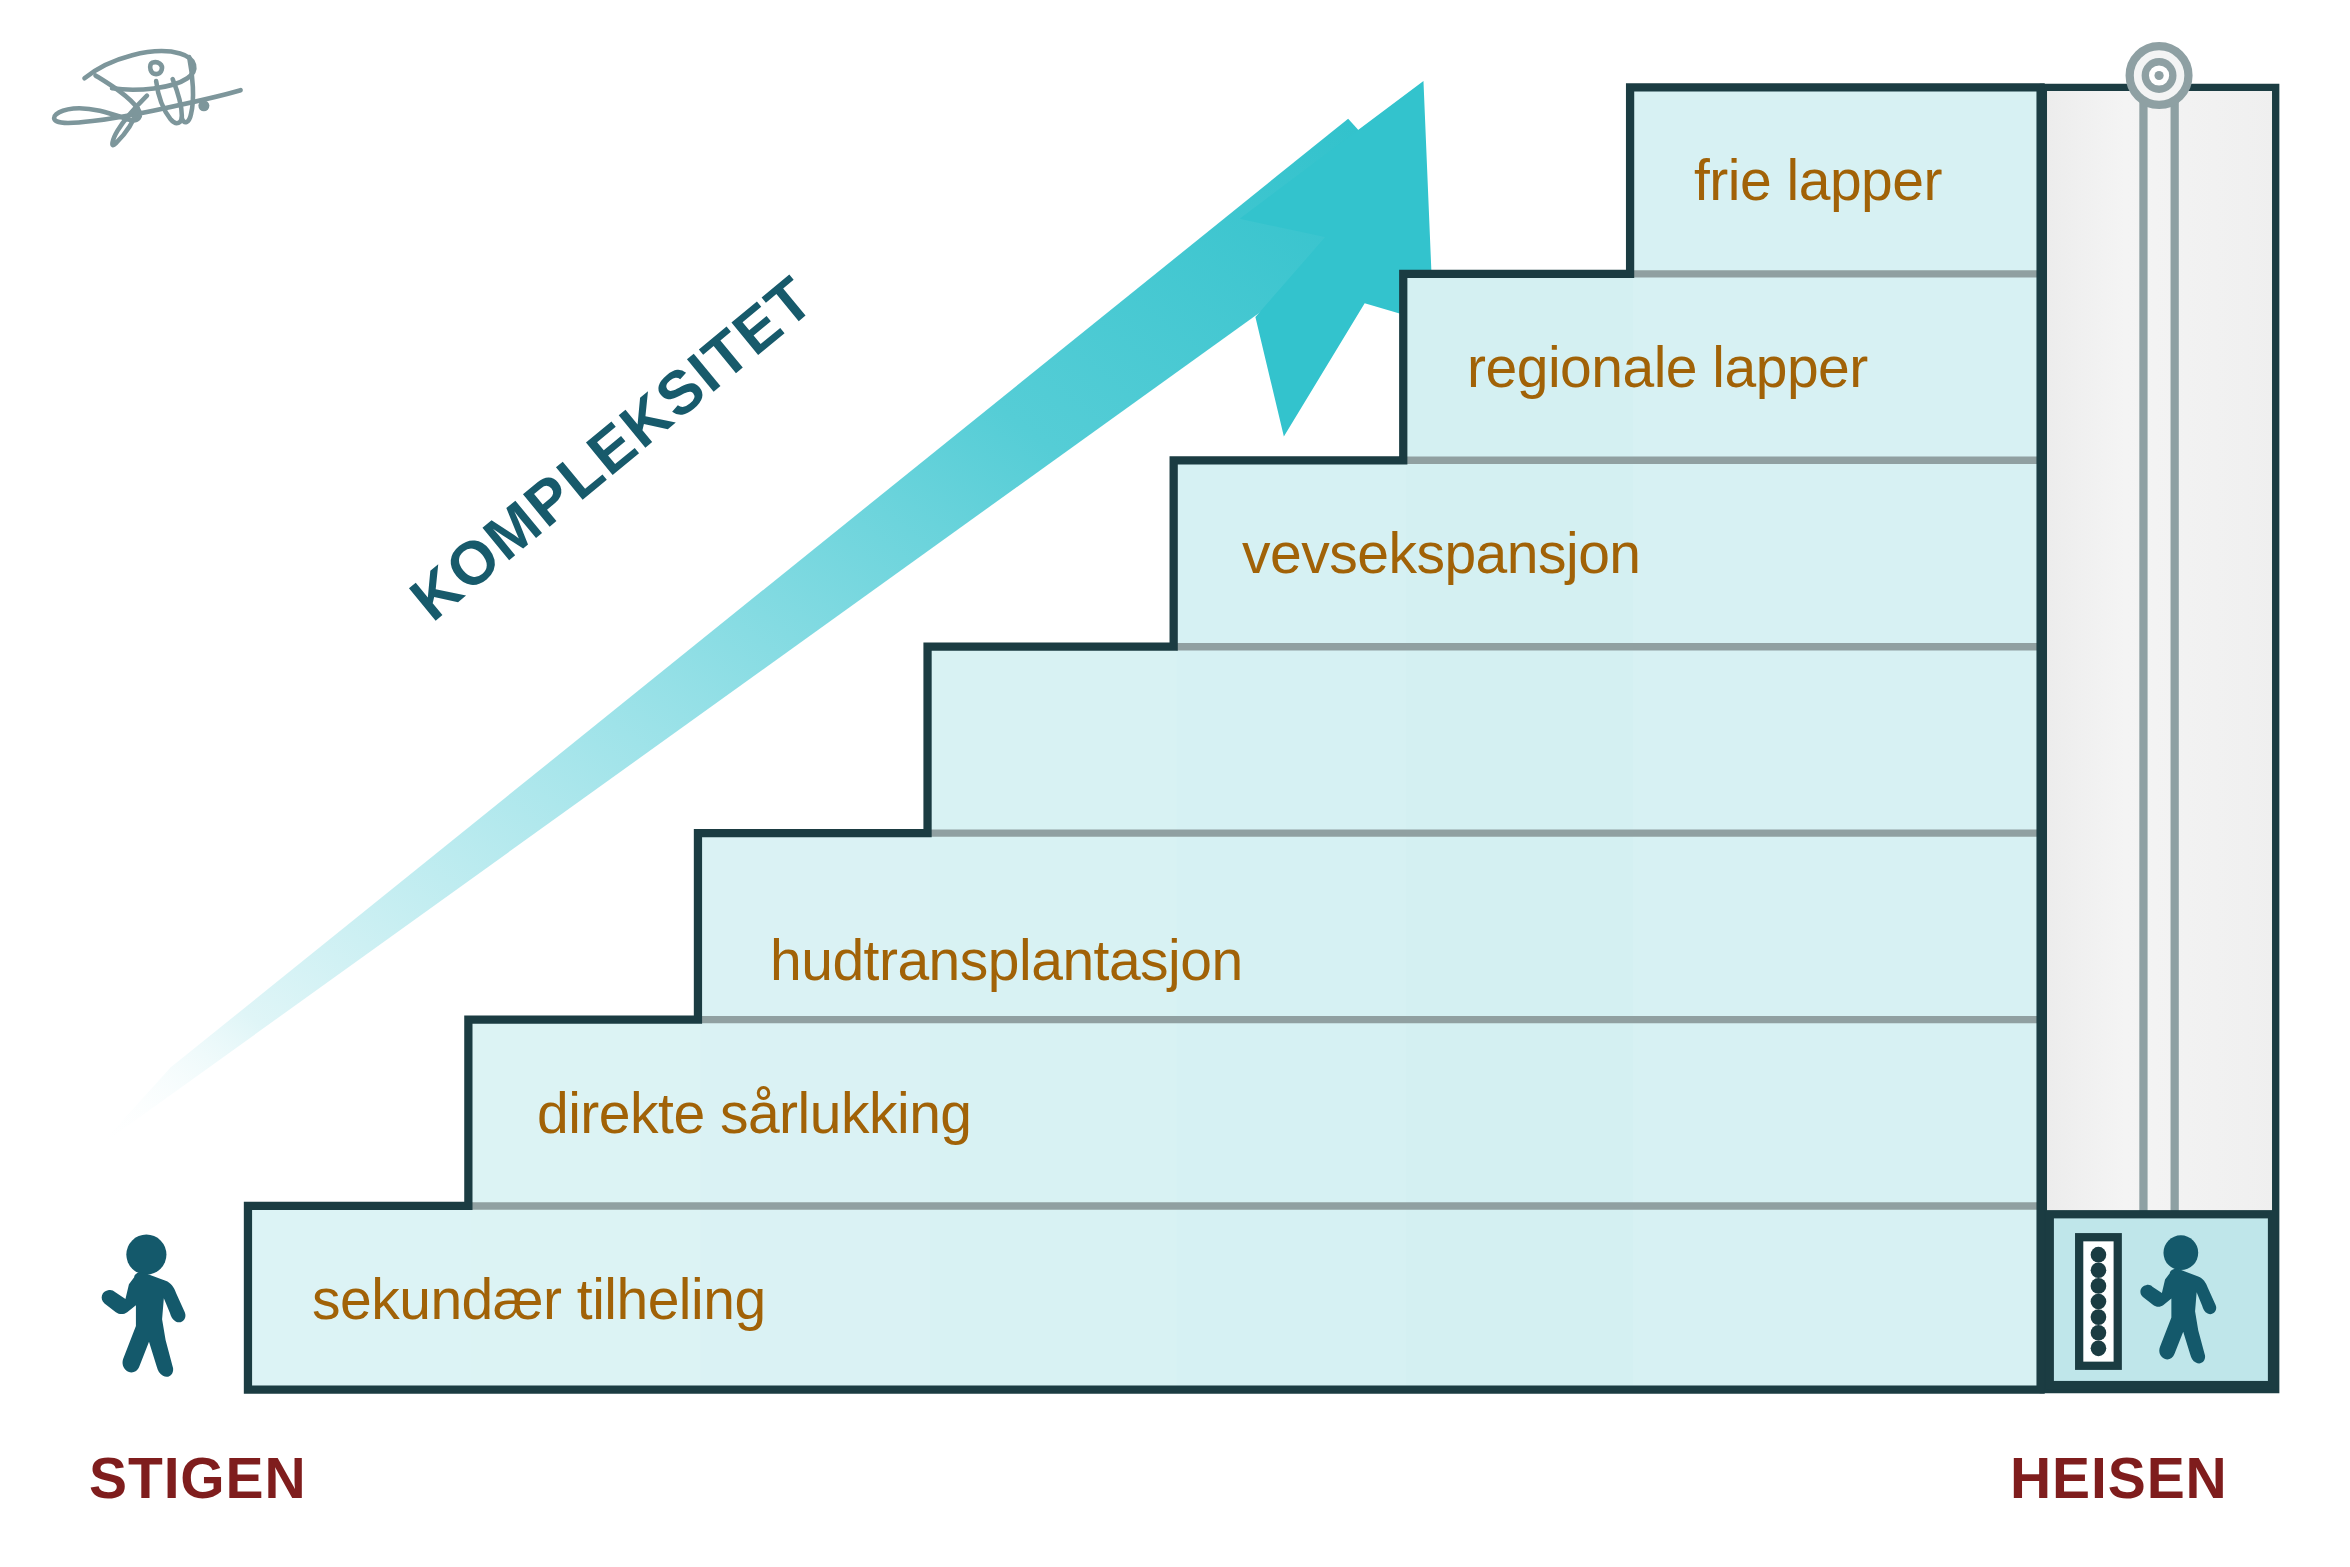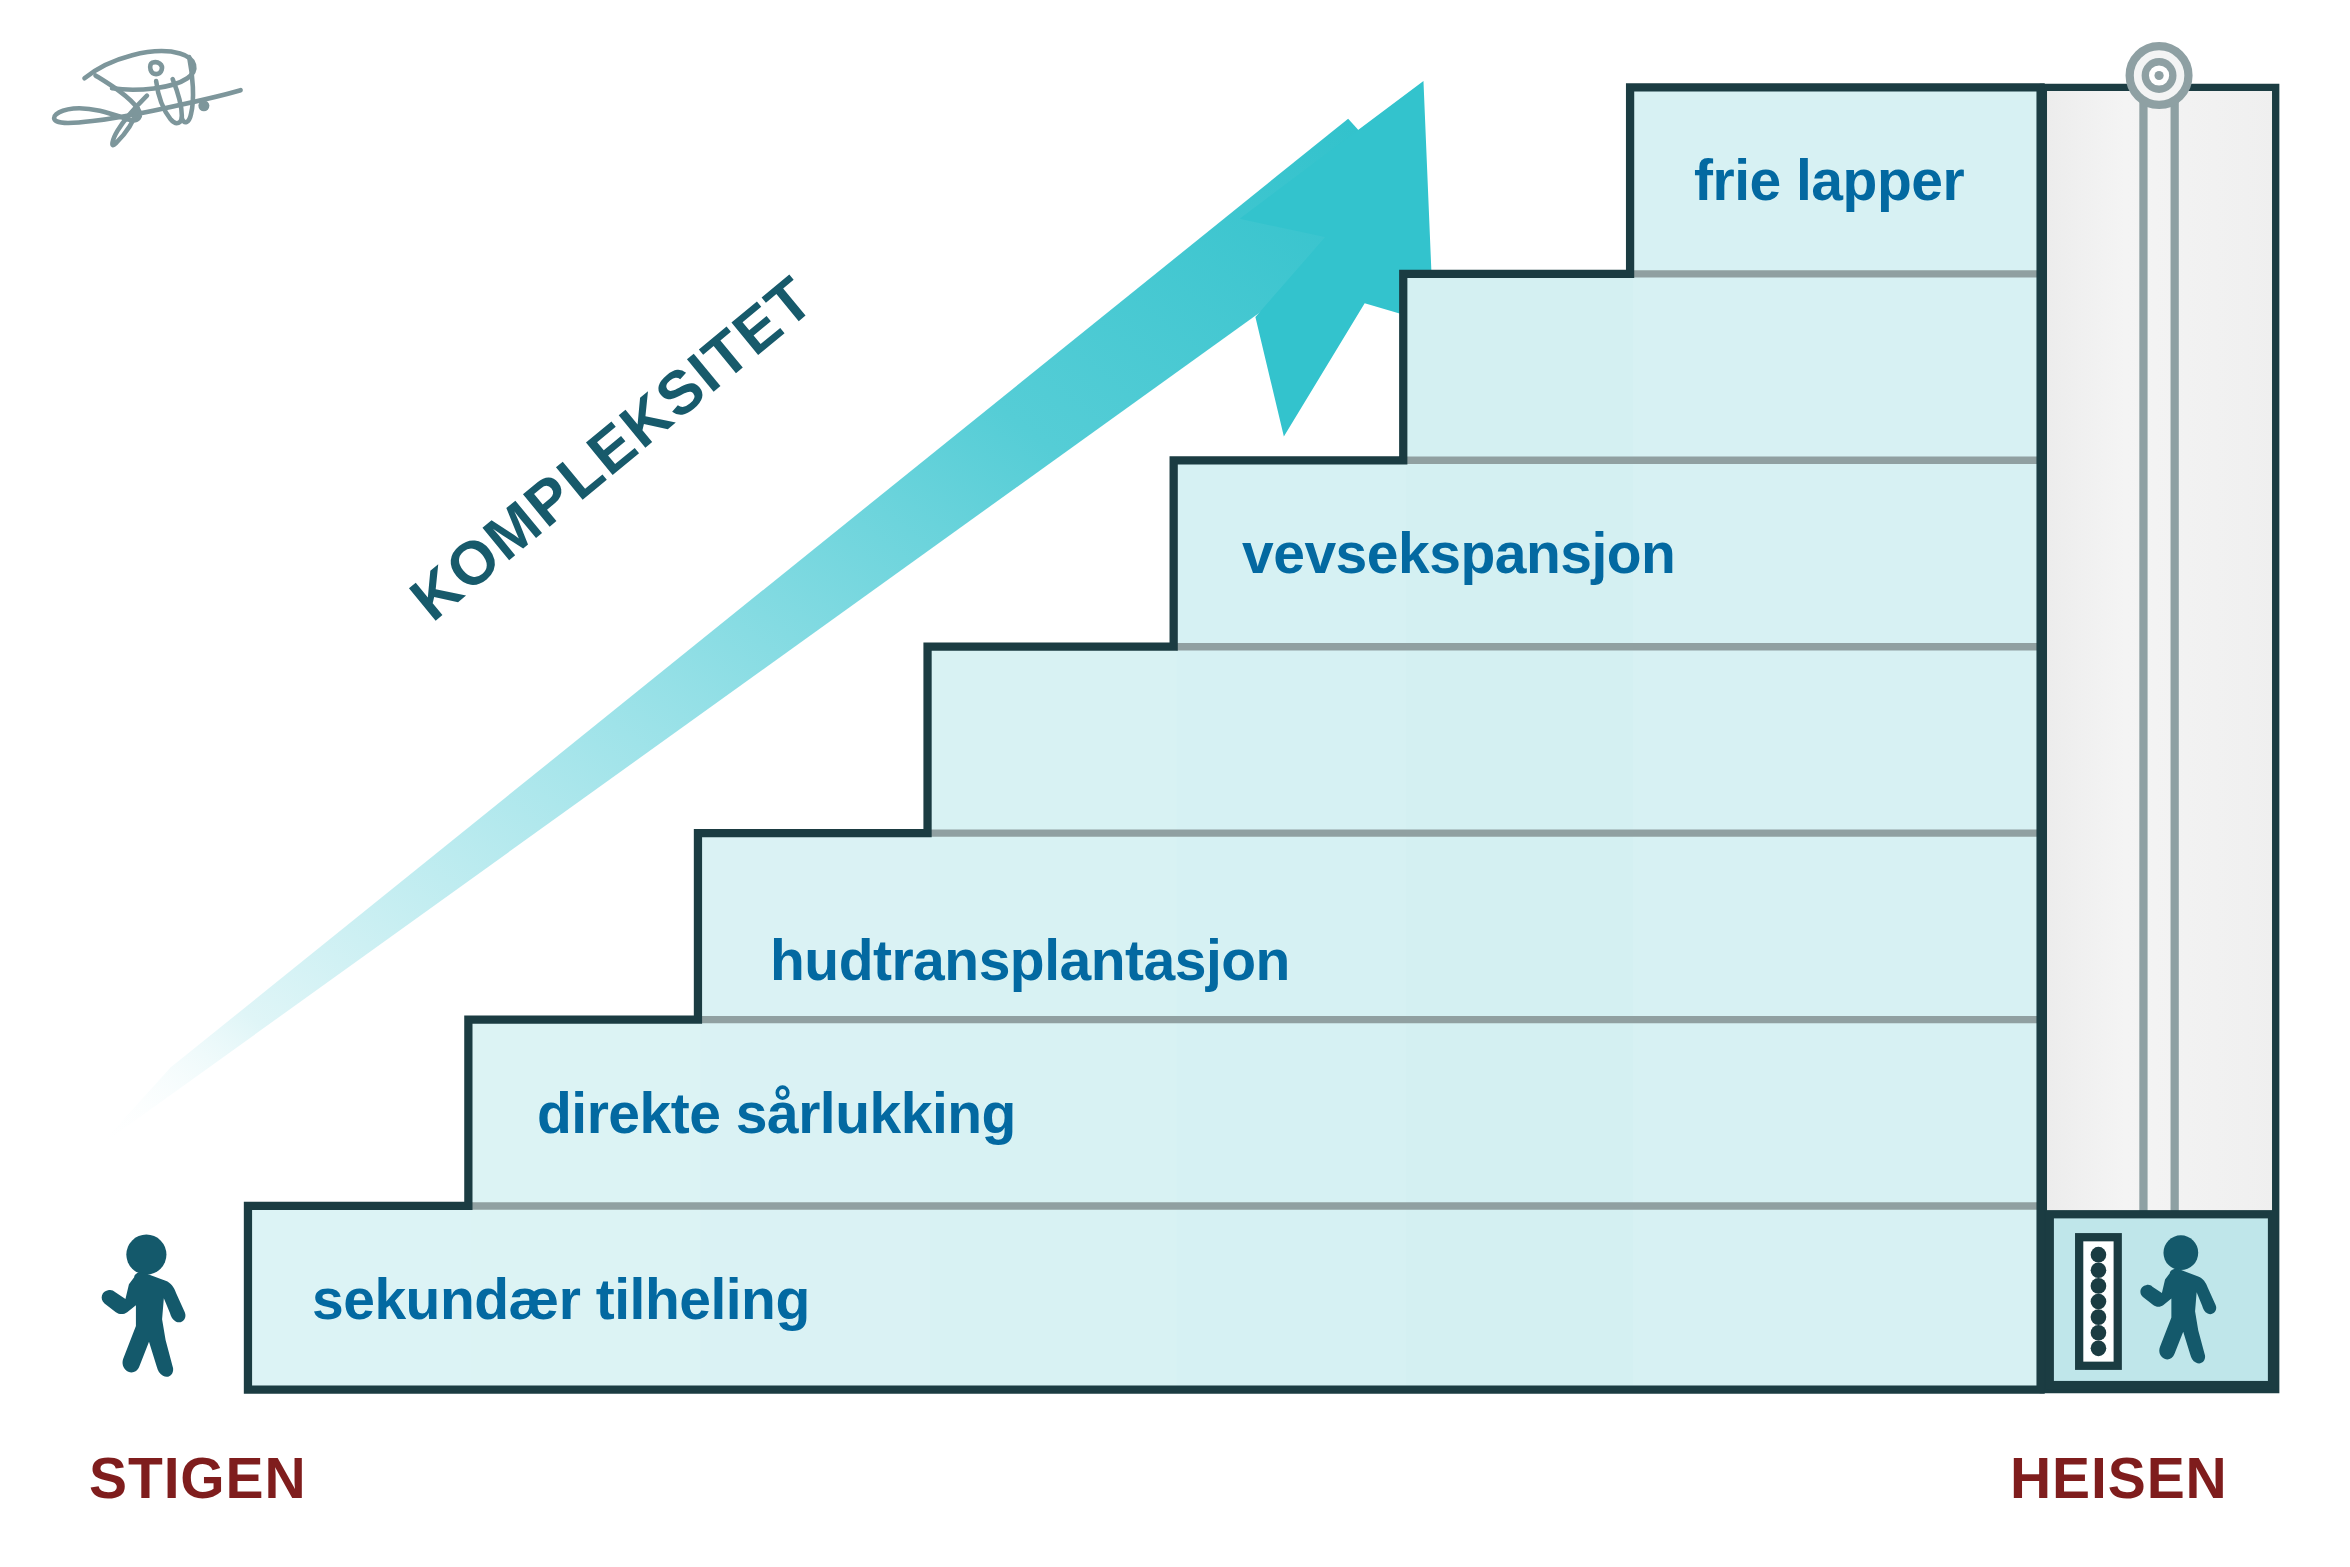--- a/index.html
+++ b/index.html
@@ -3,23 +3,23 @@
 <meta charset="utf-8">
 <style>
   html,body{margin:0;padding:0;background:#ffffff;}
   body{width:2351px;height:1568px;overflow:hidden;
        font-family:"Liberation Sans",sans-serif;}
   #stage{position:relative;width:2351px;height:1568px;background:#fff;}
   #stage svg.layer{position:absolute;left:0;top:0;width:2351px;height:1568px;}
   .steplabel{
     position:absolute;
     font-family:"Liberation Sans",sans-serif;
-    font-weight:700;
+    font-weight:400;
     font-size:57px;
-    color:#0369a1;
+    color:#a16207;
     white-space:nowrap;
     letter-spacing:-0.5px;
     line-height:1;
   }
   .endlabel{
     position:absolute;
     font-family:"Liberation Sans",sans-serif;
     font-weight:700;
     font-size:57px;
     letter-spacing:0.9px;
@@ -178,20 +178,21 @@
 
   <div class="steplabel" style="left:312px; top:1271px;">sekundær tilheling</div>
 
   <div class="steplabel" style="left:537px; top:1085px;">direkte sårlukking</div>
 
   <div class="steplabel" style="left:770px; top:932px;">hudtransplantasjon</div>
 
 
   <div class="steplabel" style="left:1242px; top:525px;">vevsekspansjon</div>
 
+  <div class="steplabel" style="left:1467px; top:339px;">regionale lapper</div>
 
   <div class="steplabel" style="left:1694px; top:152px;">frie lapper</div>
 
   <div id="kompleksitet-label">KOMPLEKSITET</div>
 
   <div class="endlabel" id="stigen-label">STIGEN</div>
 
   <div class="endlabel" id="heisen-label">HEISEN</div>
 
 </div>

